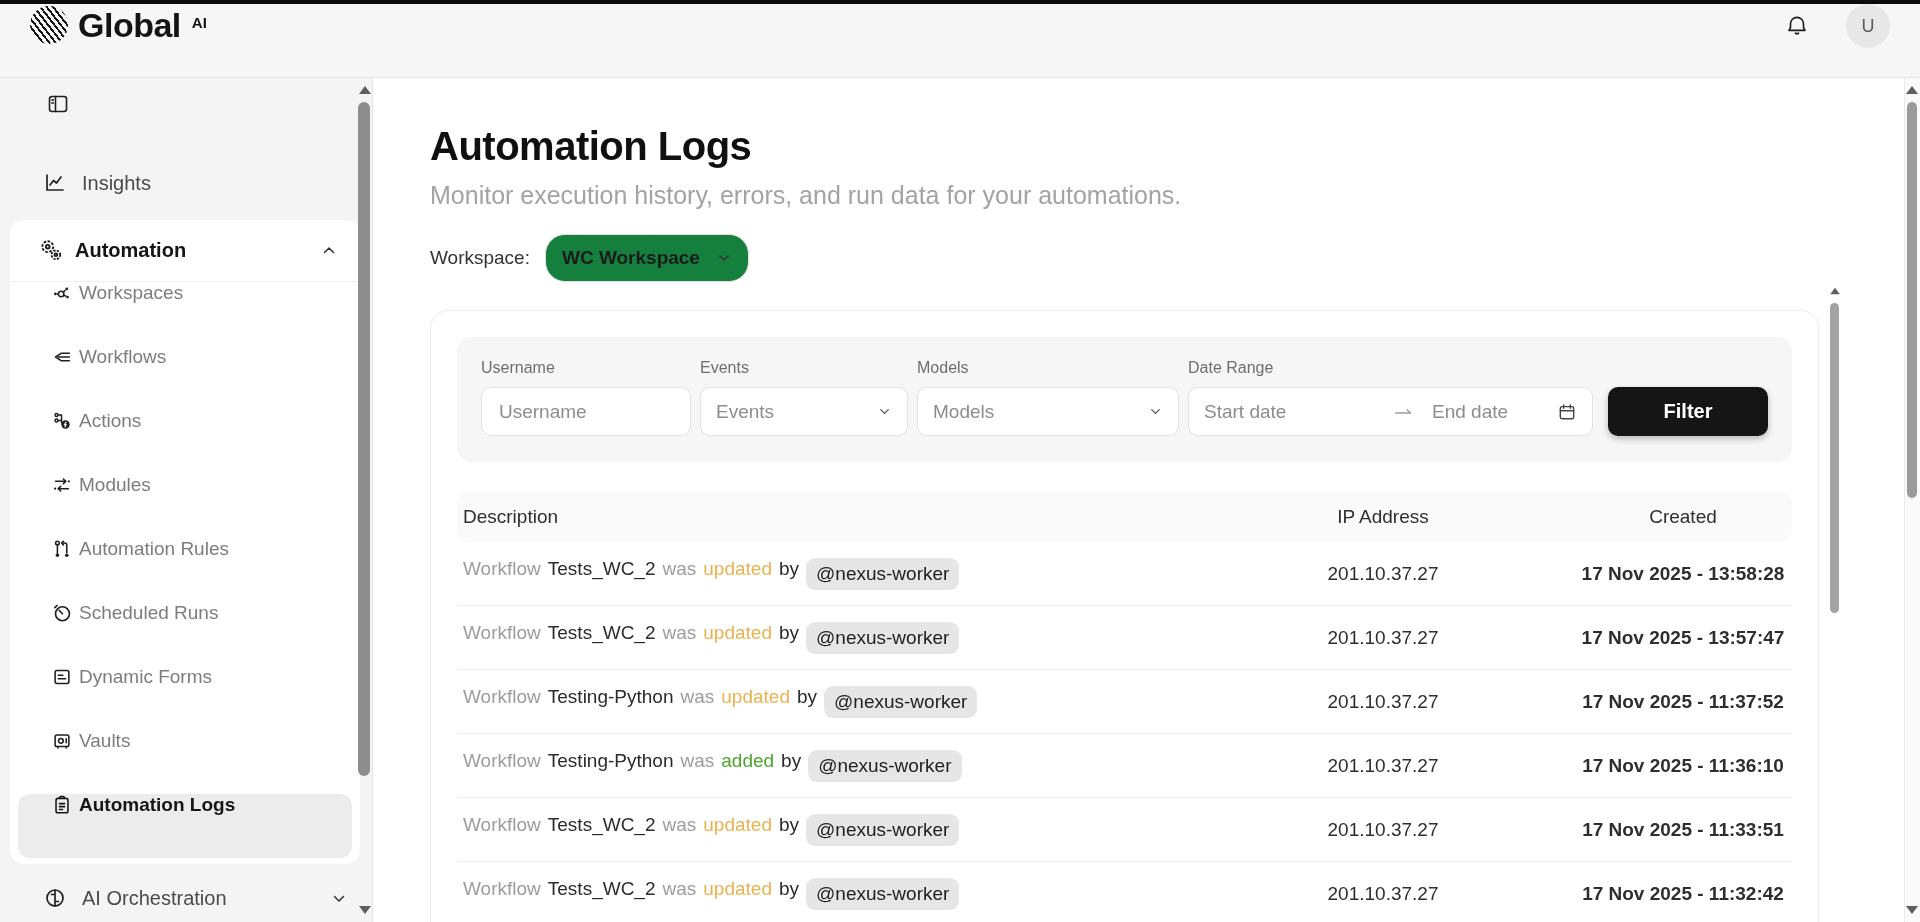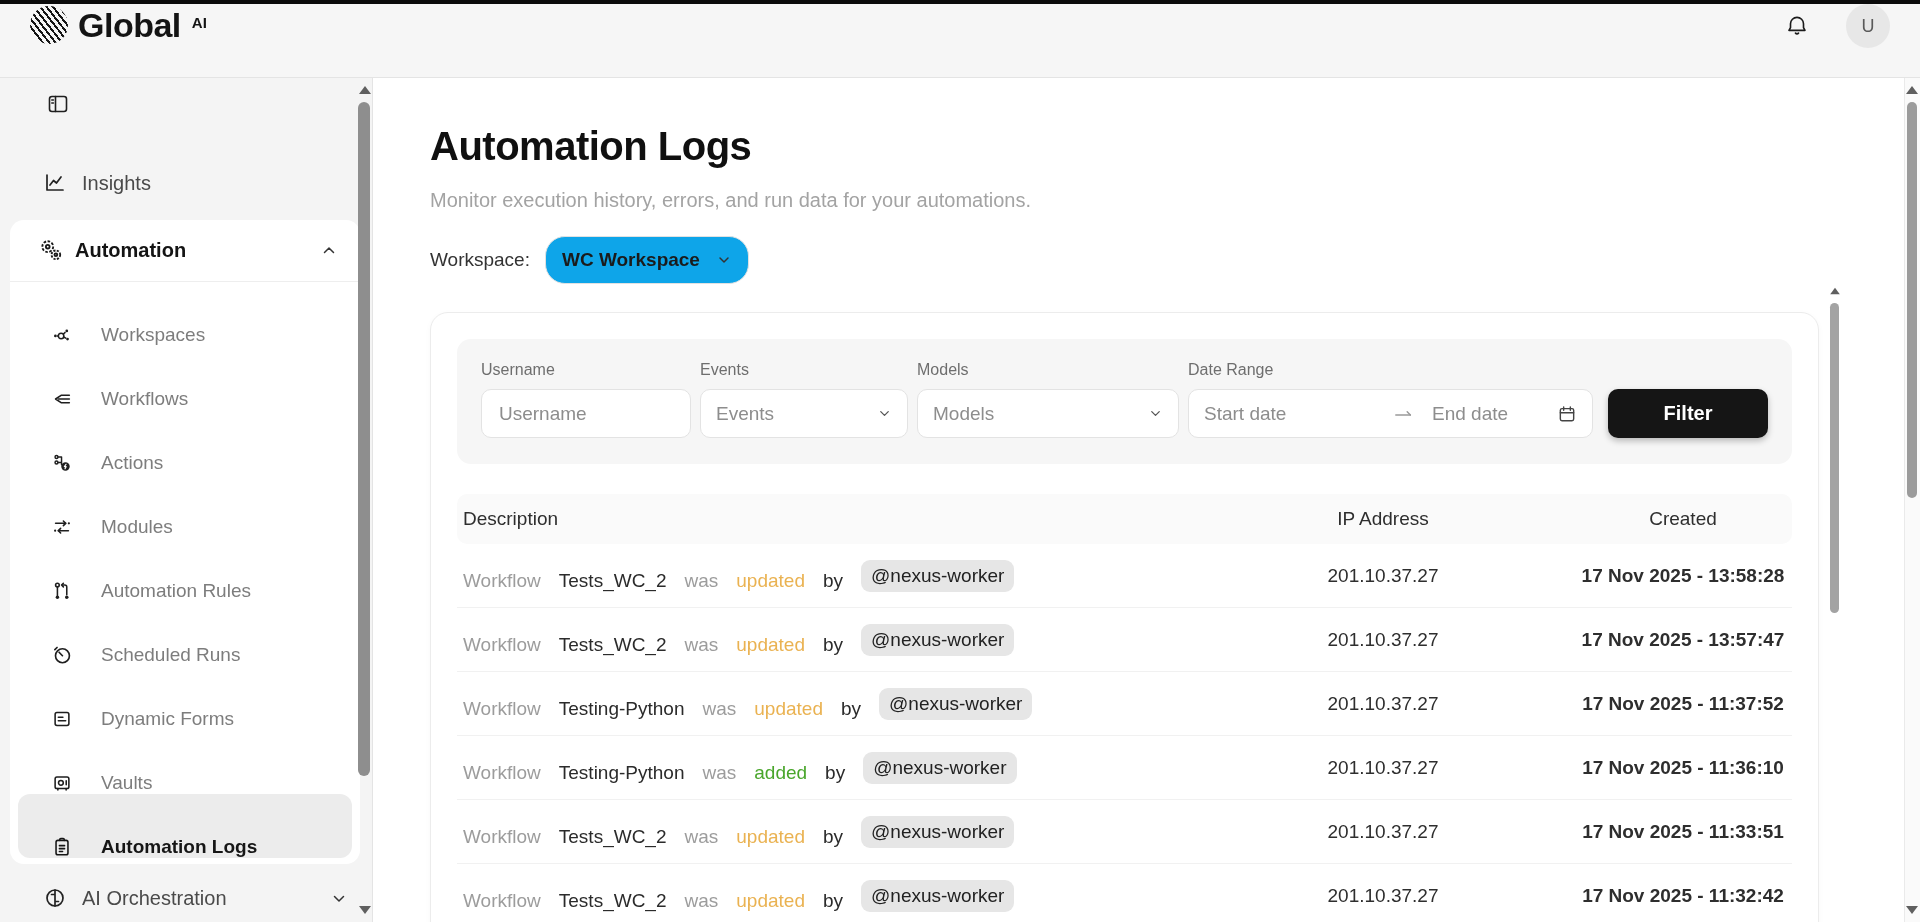--- a/index.html
+++ b/index.html
@@ -44,35 +44,35 @@
     display:flex; align-items:center; height:58px; padding:0 24px 0 43px;
     gap:15px; color:#4a4a4a; font-size:20px; cursor:pointer;
   }
   .group-card { background:#ffffff; border-radius:14px; margin:8px 12px 0 10px; padding-bottom:6px; }
   .group-parent {
     height:62px; display:flex; align-items:center; padding:0 22px 0 28px; gap:11px;
     font-weight:700; font-size:20px; color:#141414; border-bottom:1px solid #eeeeee; cursor:pointer;
   }
   .ml-auto { margin-left:auto; }
   .sub-item {
-    height:64px; display:flex; align-items:flex-end; padding-left:33px; gap:28px;
+    height:64px; display:flex; align-items:flex-start; padding-left:33px; gap:6px;
     color:#7d7d7d; font-size:19px; margin:0 8px; border-radius:12px; cursor:pointer;
   }
   .sub-item .icon { color:#1f1f1f; }
   .sub-item.selected { background:#ececec; color:#161616; font-weight:700; }
   .bottom-item { margin-top:8px; height:52px; }
 
   
   .main { flex:1; background:#ffffff; padding:46px 0 0 57px; position:relative; }
   .page-title { font-size:40px; font-weight:800; color:#101010; margin:0; letter-spacing:-.5px; }
-  .page-sub { margin-top:20px; font-size:20px; color:#a3a3a3; }
+  .page-sub { margin-top:12px; font-size:25px; color:#a3a3a3; }
   .ws-row { margin-top:24px; display:flex; align-items:center; gap:15px; }
   .ws-label { font-size:19px; color:#333333; }
   .ws-select {
-    display:inline-flex; align-items:center; gap:16px; background:#0ea5e9;
+    display:inline-flex; align-items:center; gap:16px; background:#15803d;
     border:1px solid #e1e1e1; border-radius:20px; padding:12px 16px;
     font-size:19px; font-weight:600; color:#1b1b1b; cursor:pointer;
   }
 
   .card {
     margin-top:28px; width:1389px; background:#ffffff; border:1px solid #ececec;
     border-radius:18px; padding:26px; box-shadow:0 2px 6px rgba(0,0,0,.03);
   }
 
   
@@ -107,21 +107,21 @@
   }
   .th-desc { padding-left:6px; }
   .th-c { text-align:center; position:relative; }
   .th-c::before {
     content:""; position:absolute; left:0; top:11px; bottom:11px; border-left:1px solid #e7e7e7;
   }
   .trow {
     display:grid; grid-template-columns:1fr 382px 218px; height:64px; align-items:center;
     border-bottom:1px solid #f1f1f1; font-size:19px;
   }
-  .desc { display:flex; align-items:flex-end; gap:18px; padding-left:6px; }
+  .desc { display:flex; align-items:flex-start; gap:7px; padding-left:6px; }
   .t-gray { color:#9c9c9c; }
   .t-dark { color:#2b2b2b; font-weight:500; }
   .action { color:#eab251; font-weight:500; }
   .action[data-action="added"] { color:#49a62b; }
   .pill { background:#e6e6e6; border-radius:9px; padding:5px 10px; color:#222222; font-weight:500; }
   .cell-ip { text-align:center; color:#2e2e2e; font-weight:500; }
   .cell-created { text-align:center; color:#2e2e2e; font-weight:600; }
 
   
   .tri-up { width:0; height:0; border-left:6px solid transparent; border-right:6px solid transparent; border-bottom:8px solid #5f5f5f; }

